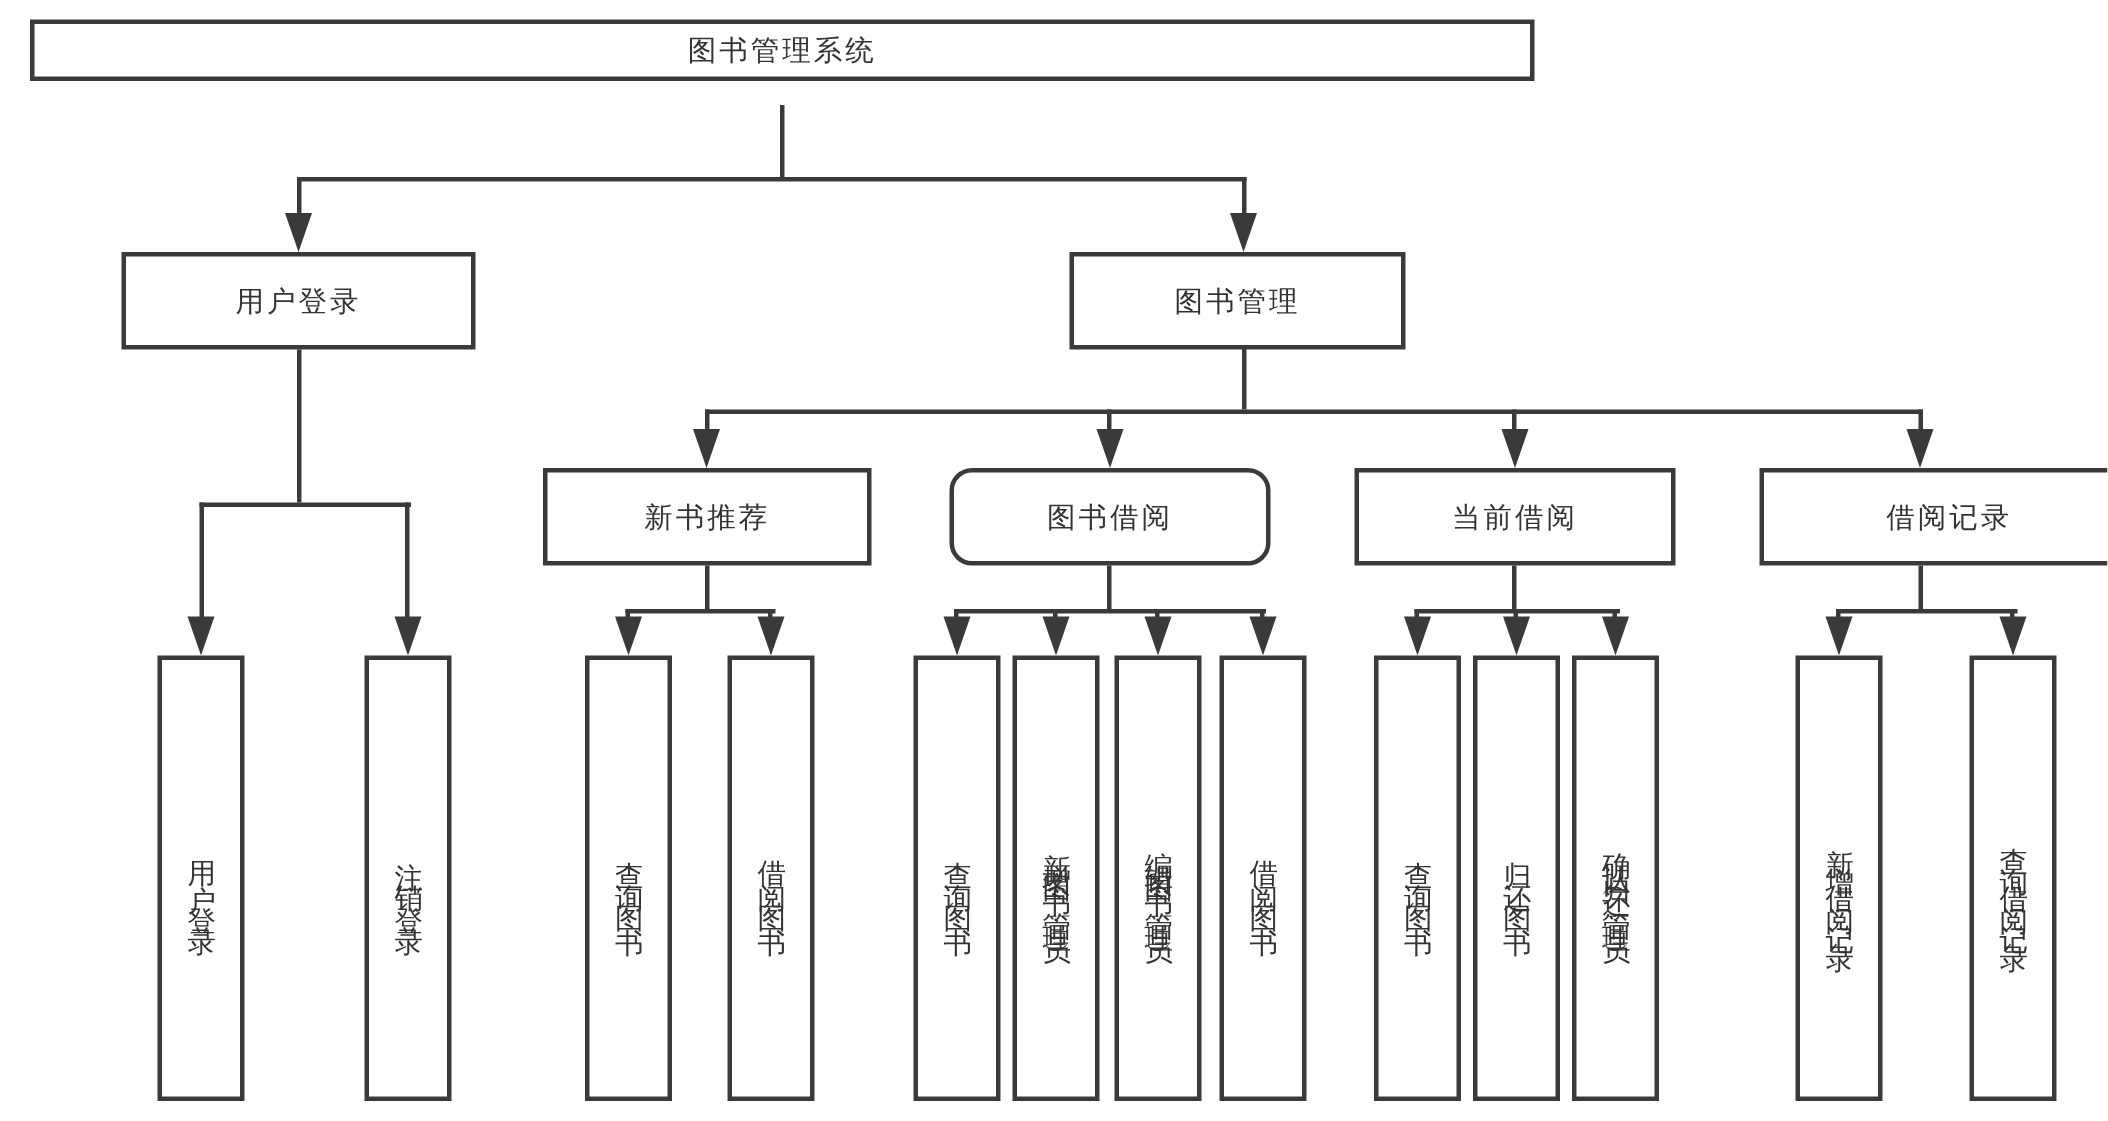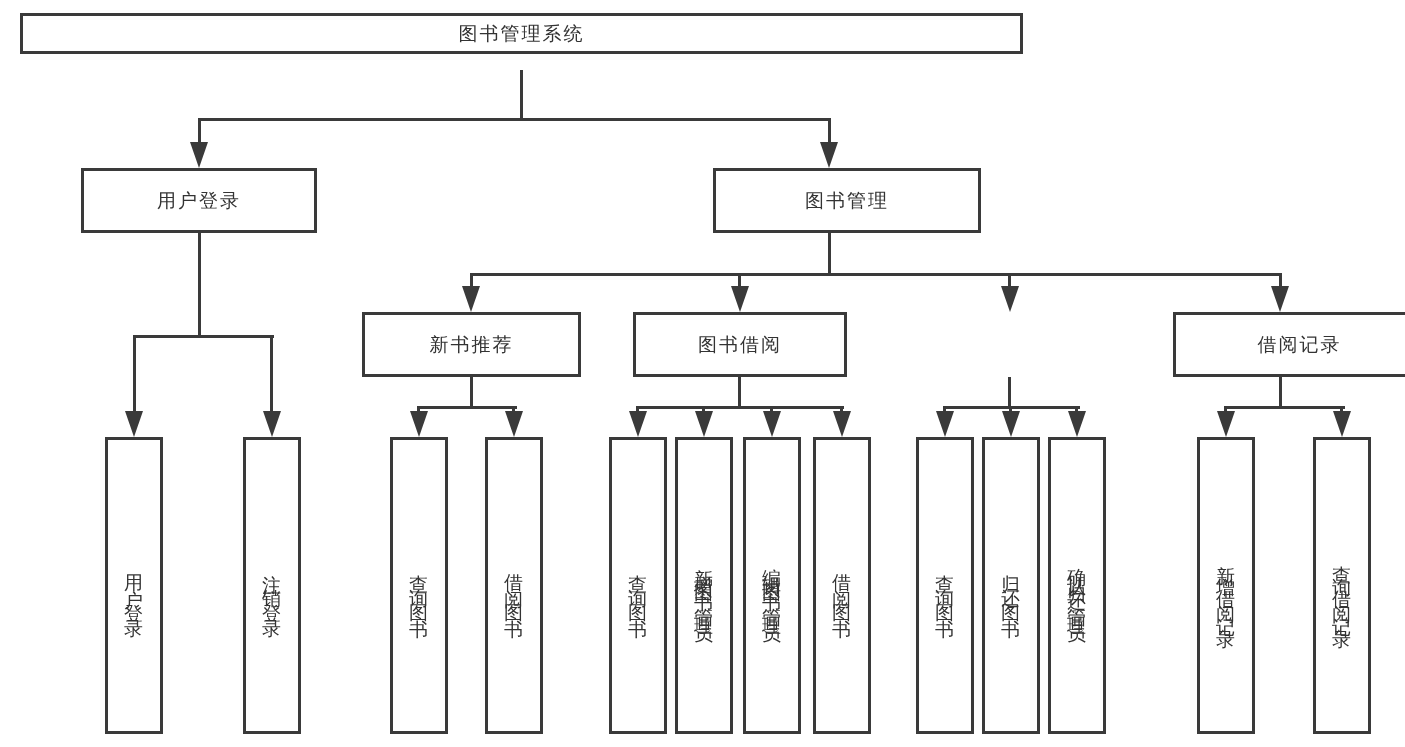--- a/index.html
+++ b/index.html
@@ -63,42 +63,43 @@
   <div class="box" style="left:20px;top:13px;width:1003px;height:41px;">图书管理系统</div>
 
   <div class="vline" style="left:520px;top:70px;height:48px;"></div>
   <div class="hline" style="left:198px;top:118px;width:633px;"></div>
   <div class="vline" style="left:198px;top:118px;height:27px;"></div>
   <div class="arrow" style="left:190px;top:142px;"></div>
   <div class="vline" style="left:828px;top:118px;height:27px;"></div>
   <div class="arrow" style="left:820px;top:142px;"></div>
 
   <div class="box" style="left:81px;top:168px;width:236px;height:65px;">用户登录</div>
-  <div class="box" style="left:713px;top:168px;width:268px;height:65px;text-align:center;">图书管理</div>
+  <div class="box" style="left:713px;top:168px;width:224px;height:65px;text-align:center;">图书管理</div>
 
   <div class="vline" style="left:198px;top:233px;height:102px;"></div>
   <div class="hline" style="left:133px;top:335px;width:141px;"></div>
   <div class="vline" style="left:133px;top:335px;height:78px;"></div>
   <div class="arrow" style="left:125px;top:411px;"></div>
   <div class="vline" style="left:270px;top:335px;height:78px;"></div>
   <div class="arrow" style="left:263px;top:411px;"></div>
 
   <div class="vline" style="left:828px;top:232px;height:41px;"></div>
   <div class="hline" style="left:470px;top:273px;width:812px;"></div>
   <div class="vline" style="left:470px;top:273px;height:15px;"></div>
   <div class="arrow" style="left:462px;top:286px;"></div>
   <div class="vline" style="left:738px;top:273px;height:15px;"></div>
   <div class="arrow" style="left:731px;top:286px;"></div>
   <div class="vline" style="left:1008px;top:273px;height:15px;"></div>
   <div class="arrow" style="left:1001px;top:286px;"></div>
   <div class="vline" style="left:1279px;top:273px;height:15px;"></div>
   <div class="arrow" style="left:1271px;top:286px;"></div>
 
   <div class="box" style="left:362px;top:312px;width:219px;height:65px;">新书推荐</div>
-  <div class="box" style="left:633px;top:312px;width:214px;height:65px;">图书借阅</div>
+  <div class="box" style="left:633px;top:312px;width:214px;height:65px;border-radius:15px;">图书借阅</div>
+  <div class="box" style="left:903px;top:312px;width:214px;height:65px;">当前借阅</div>
   <div class="box" style="left:1173px;top:312px;width:253px;height:65px;">借阅记录</div>
 
   <div class="vline" style="left:470px;top:377px;height:29px;"></div>
   <div class="hline" style="left:417px;top:406px;width:100px;"></div>
   <div class="vline" style="left:417px;top:406px;height:7px;"></div>
   <div class="arrow" style="left:410px;top:411px;"></div>
   <div class="vline" style="left:512px;top:406px;height:7px;"></div>
   <div class="arrow" style="left:505px;top:411px;"></div>
 
   <div class="vline" style="left:738px;top:377px;height:29px;"></div>

